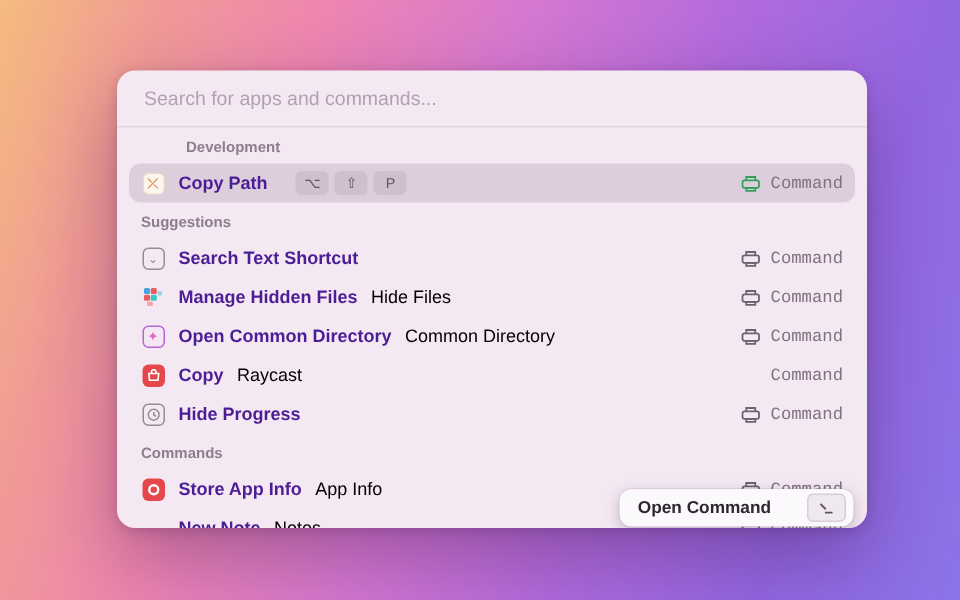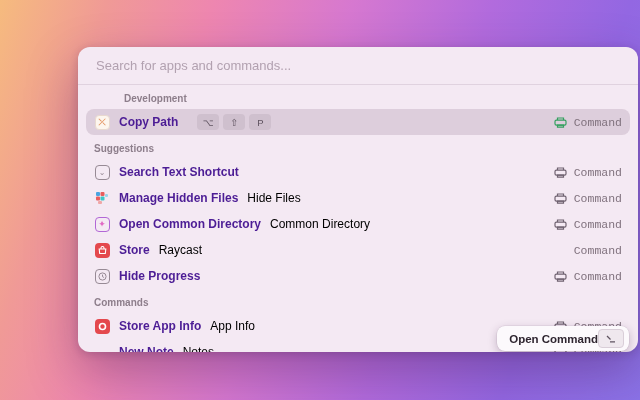--- a/index.html
+++ b/index.html
@@ -2,21 +2,21 @@
 <html><head>
 <meta charset="utf-8">
 <style>
   html,body{margin:0;padding:0;}
   body{
     width:640px;height:400px;overflow:hidden;position:relative;
     font-family:"Liberation Sans", sans-serif;
     background:linear-gradient(108deg,#f6bb7e 0%,#f09a96 14%,#ee86b0 28%,#d678d0 46%,#b26bdd 64%,#9367e2 82%,#8b73e8 100%);
   }
   .launcher{
-    position:absolute;left:78px;top:47px;width:560px;height:305px;
+    position:absolute;left:78px;top:47px;width:500px;height:305px;
     background:#f4e9f3;border-radius:12px;overflow:hidden;
     box-shadow:0 20px 50px rgba(60,20,70,.35), 0 2px 8px rgba(60,20,70,.2);
   }
   .searchbar{height:37px;display:flex;align-items:center;padding:0 16px;border-bottom:1px solid rgba(90,60,90,.13);}
   .searchbar input{
     flex:1;border:none;outline:none;background:transparent;
     font-family:"Liberation Sans",sans-serif;font-size:13px;color:#41343f;
   }
   .searchbar input::placeholder{color:#b2a1b0;}
   .list{padding:1px 8px 0;}
@@ -37,21 +37,21 @@
   
   .sq{width:15px;height:15px;border-radius:4px;display:flex;align-items:center;justify-content:center;box-sizing:border-box;}
   .sq.outline{border:1.4px solid #978a95;color:#978a95;font-size:8px;background:transparent;}
   .ic-copypath{background:#fdf6ee;border:1px solid #e8d9cf;color:#e2905c;font-size:9px;font-weight:700;}
   .ic-dir{border:1.4px solid #b267d6;color:#e16ac4;font-size:9px;background:transparent;}
   .ic-store{background:#e4484d;}
   .ic-appinfo{background:#e4484d;}
   .tooltip{
     position:absolute;right:9px;top:279px;height:25px;z-index:5;
     background:#fcf9fc;border-radius:8px;box-shadow:0 3px 10px rgba(50,20,60,.25),0 0 0 .5px rgba(80,50,80,.12);
-    display:flex;align-items:center;gap:0;padding:0 5px 0 12px;
+    display:flex;align-items:center;gap:24px;padding:0 5px 0 12px;
   }
   .tooltip .tl{font-size:11.5px;font-weight:700;color:#2f2530;white-space:nowrap;}
   .tooltip .tkey{width:24px;height:17px;border-radius:4px;background:#efe8ee;border:.5px solid #d9ced8;
     display:flex;align-items:center;justify-content:center;color:#5f5360;}
 </style>
 </head>
 <body>
 
 <div class="launcher">
 
@@ -149,21 +149,21 @@
 
     <div class="row">
       <span class="ric">
         <span class="sq ic-store">
           <svg width="9" height="9" viewBox="0 0 9 9" fill="none" stroke="#ffffff" stroke-width="1.1">
             <path d="M1.2 3h6.6l-.5 4.5h-5.6z"></path>
               <path d="M3 3V2a1.5 1.5 0 0 1 3 0v1"></path>
           </svg>
         </span>
       </span>
-      <span class="title">Store</span>
+      <span class="title">Copy</span>
       <span class="subtitle">Raycast</span>
       <span class="accessory">
         <span class="acc-label">Command</span>
       </span>
     </div>
 
     <div class="row">
       <span class="ric">
         <span class="sq outline">
           <svg width="9" height="9" viewBox="0 0 9 9" fill="none" stroke="currentColor" stroke-width="1">

